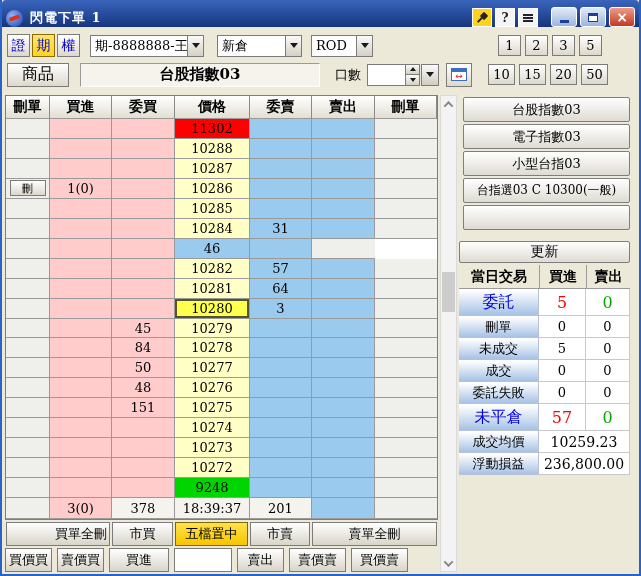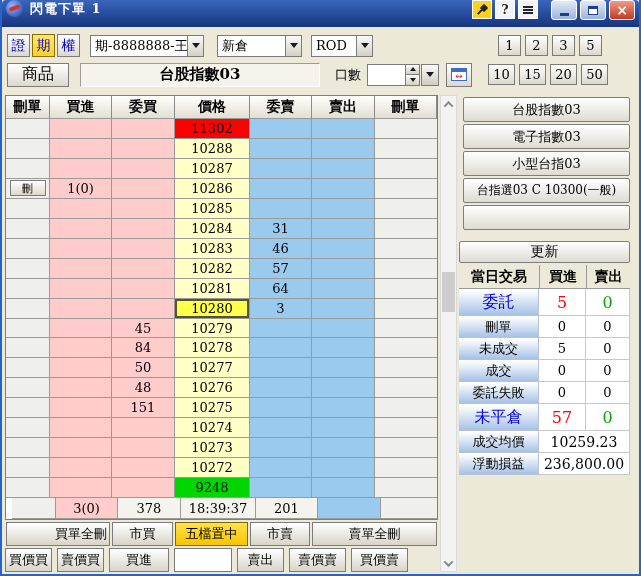--- a/index.html
+++ b/index.html
@@ -6,21 +6,21 @@
   html,body { width:641px; height:576px; }
   body { font-family:"DejaVu Serif", serif; background:#ECE9D8; }
   button, input { font-family:inherit; }
 
   .window { width:641px; height:576px; display:flex; flex-direction:column;
     border:2px solid #2a63c8; border-top:none; background:#ECE9D8; }
 
   
   .titlebar { height:27px; flex:0 0 27px;
     background:linear-gradient(180deg, var(--titlebar-1), var(--titlebar-2));
-    display:flex; align-items:flex-start; padding:0 4px; gap:5px;
+    display:flex; align-items:flex-end; padding:0 4px; gap:5px;
     border-radius:4px 4px 0 0; }
   .appicon { width:17px; height:17px; border-radius:50%;
     background:radial-gradient(circle at 35% 35%, #8fb6ff, #1c3fa0);
     position:relative; flex:0 0 17px; }
   .appicon::after { content:""; position:absolute; left:3px; top:6px; width:11px; height:4px;
     background:#e03020; border-radius:2px; transform:rotate(-18deg); }
   .wtitle { color:#fff; font-size:13px; font-weight:bold; flex:1; letter-spacing:1px;
     padding-left:2px; }
   .tb-group { display:flex; gap:3px; margin-right:8px; }
   .tb-small { width:20px; height:19px; border:1px solid #fff; display:flex;
@@ -109,21 +109,21 @@
   .l-row { flex:1; display:grid; grid-template-columns:44px 62px 63px 75px 62px 63px 1fr; min-height:0; }
   .c.del  { background:#efefec; }
   .c.buy, .c.bidv { background:var(--bid-bg); }
   .c.price { background:var(--price-bg); }
   .c.askv, .c.sellc { background:var(--ask-bg); }
   .c.price.up   { background:var(--limit-up); }
   .c.price.down { background:var(--limit-down); }
   .c.price.last { background:var(--last-bg); box-shadow:inset 0 0 0 2px #55552a; }
   .delbtn { width:36px; height:16px; font-size:11px; line-height:11px;
     background:linear-gradient(#ffffff,#dcd8cc); border:1px solid #7b7b7b; }
-  .g-sum { flex:0 0 21px;margin-left:6px; }
+  .g-sum { flex:0 0 21px; }
   .c.mid { background:#f4f3ee; }
 
   .btnrow1 { flex:0 0 24px; display:grid; grid-template-columns:44px 62px 63px 75px 62px 63px 64px;
     margin-top:2px; }
   .bigbtn { border:1px solid #7b7b7b; background:linear-gradient(#ffffff,#d8d4c8);
     font-size:13px; margin:0 1px; }
   .span2a { grid-column:1 / 3;padding-left:46px; }
   .span2b { grid-column:6 / 8; }
   .bigbtn.center { background:linear-gradient(#ffe14c,#f7c500); border:1px solid #7a6a00;
     font-weight:normal; }
@@ -330,21 +330,20 @@
               <div class="c bidv"></div>
               <div class="c price">10284</div>
               <div class="c askv">31</div>
               <div class="c sellc"></div>
               <div class="c del"></div>
             </div>
             <div class="l-row">
               <div class="c del"></div>
               <div class="c buy"></div>
               <div class="c bidv"></div>
-              <div class="c price">10283</div>
               <div class="c askv">46</div>
               <div class="c sellc"></div>
               <div class="c del"></div>
             </div>
             <div class="l-row">
               <div class="c del"></div>
               <div class="c buy"></div>
               <div class="c bidv"></div>
               <div class="c price">10282</div>
               <div class="c askv">57</div>

